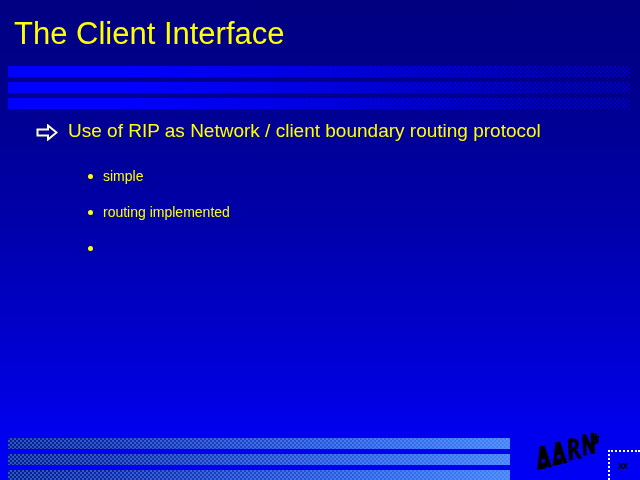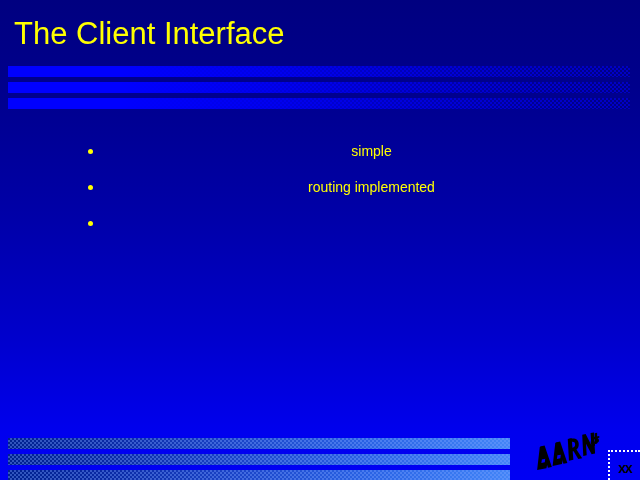--- a/index.html
+++ b/index.html
@@ -9,21 +9,20 @@
   }
 
   #slide {
     position: relative;
     width: 640px;
     height: 480px;
     overflow: hidden;
     font-family: "Liberation Sans", sans-serif;
     
     background: linear-gradient(to bottom, #000080 0%, #00008c 18%, #0000a8 45%, #0000cc 70%, #0000ee 90%, #0000f4 100%);
-    text-align: center;
   }
 
   
   #title {
     position: absolute;
     left: 14px;
     top: 16px;
     color: #ffff00;
     font-size: 31px;
     line-height: 36px;
@@ -129,38 +128,46 @@
     height: 30px;
     border-top: 2px dotted #ffffff;
     border-left: 2px dotted #ffffff;
     box-sizing: border-box;
   }
   #page-num {
     position: absolute;
     left: 8px;
     top: 8px;
     color: #000000;
-    font-size: 14px;
+    font-size: 10px;
     font-weight: bold;
     letter-spacing: -1px;
   }
 </style>
 </head>
 <body>
 
 <div id="slide">
 
   <div id="title">The Client Interface</div>
 
   <div class="bar bar-top" id="bar-top-1"></div>
   <div class="bar bar-top" id="bar-top-2"></div>
   <div class="bar bar-top" id="bar-top-3"></div>
 
   <div id="body-block">
 
+    <div class="level1">
+      <span class="arrow-bullet">
+        <svg viewBox="0 0 22 17" width="22" height="17" aria-hidden="true">
+          <path d="M1.5 5.5 H12 V1.5 L20.5 8.5 L12 15.5 V11.5 H1.5 Z" fill="none" stroke="#ffffcc" stroke-width="2" stroke-linejoin="miter"></path>
+        </svg>
+      </span>
+      <span>Use of RIP as Network / client boundary routing protocol</span>
+    </div>
 
     <ul class="sub-list">
       <li class="sub-item">
         <span class="dot-bullet"></span>
         <span>simple</span>
       </li>
       <li class="sub-item">
         <span class="dot-bullet"></span>
         <span>routing implemented</span>
       </li>

